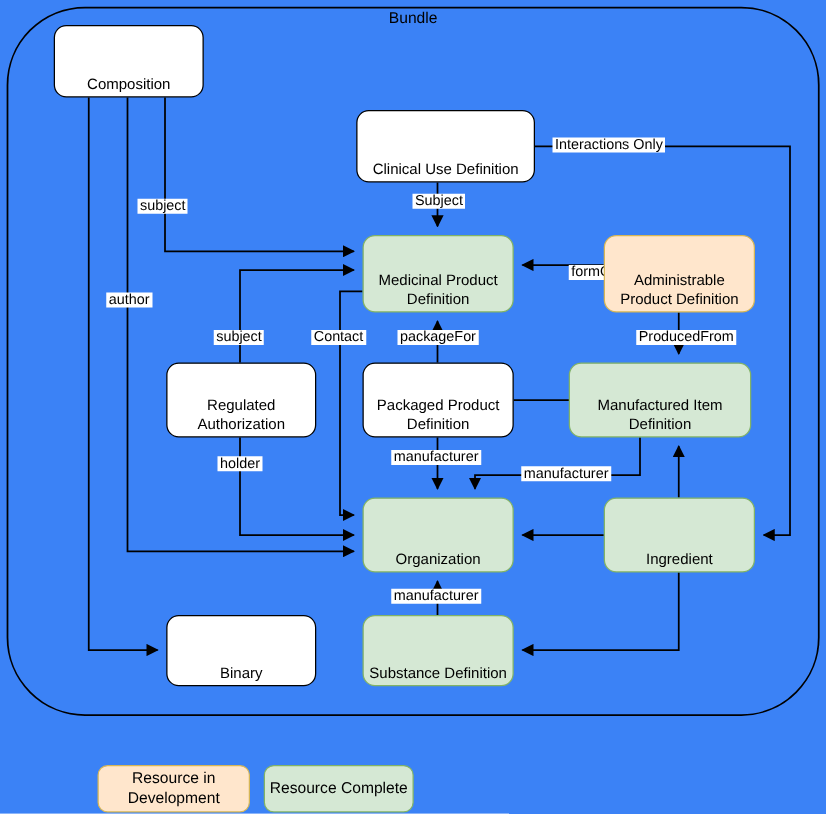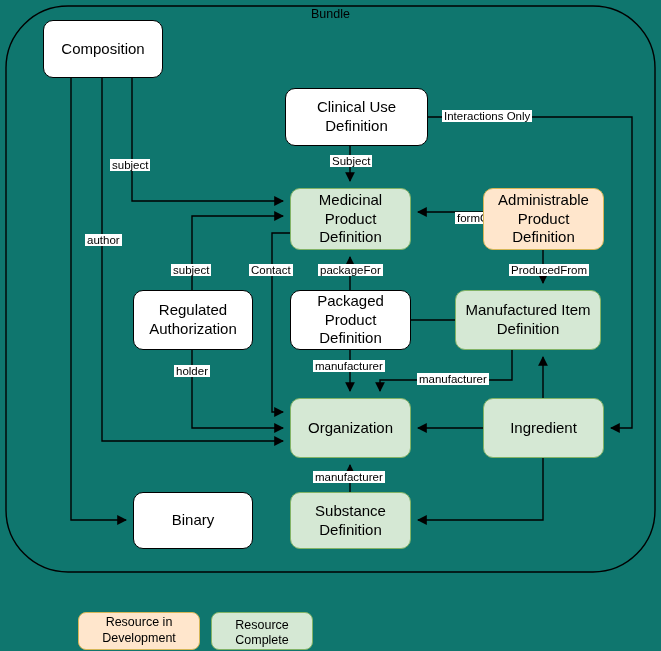--- a/index.html
+++ b/index.html
@@ -1,32 +1,32 @@
 <!DOCTYPE html>
 <html><head>
 <meta charset="utf-8">
 <style>
   html,body{margin:0;padding:0;background:#ffffff;}
   #canvas{
     position:relative;
     width:661px;height:651px;
-    background:#0f766e;
+    background:#3b82f6;
     font-family:"Liberation Sans","DejaVu Sans",sans-serif;
     overflow:hidden;
   }
   #edges{position:absolute;left:0;top:0;width:661px;height:651px;}
   .node{
     position:absolute;
     box-sizing:border-box;
     border:1px solid #000000;
     border-radius:10px;
     background:#ffffff;
-    display:flex;align-items:center;justify-content:center;
+    display:flex;align-items:flex-end;justify-content:center;
     text-align:center;
-    font-size:15px;
+    font-size:12px;
     line-height:1.25;
     color:#000000;
     padding:2px 4px;
     z-index:3;
   }
   .node.green{background:#d5e8d4;border-color:#82b366;}
   .node.orange{background:#ffe6cc;border-color:#d6b656;}
   .node.plain{background:#ffffff;border-color:#000000;}
   .bundle-title{
     position:absolute;
@@ -165,17 +165,17 @@
   <div class="edge-label" style="left:318px;top:264px;">packageFor</div>
   <div class="edge-label" style="left:313px;top:360px;">manufacturer</div>
   <div class="edge-label" style="left:174px;top:365px;">holder</div>
   <div class="edge-label" style="left:417px;top:373px;">manufacturer</div>
   <div class="edge-label" style="left:535px;top:370px;margin-top:29px;">for</div>
   <div class="edge-label" style="left:313px;top:471px;">manufacturer</div>
 
   <div class="legend-box orange" style="left:78px;top:612px;width:122px;height:38px;">
     <span>Resource in Development</span>
   </div>
-  <div class="legend-box green" style="left:211px;top:612px;width:102px;height:38px;align-items:flex-end;">
+  <div class="legend-box green" style="left:211px;top:612px;width:120px;height:38px;">
     <span>Resource Complete</span>
   </div>
 
 </div>
 
 </body></html>

